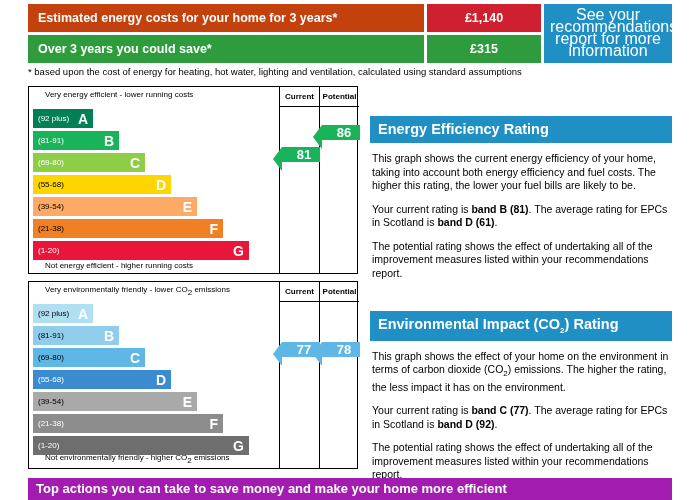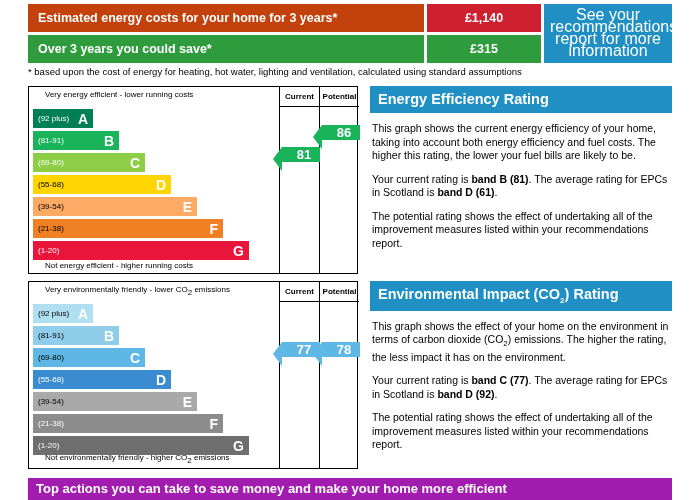--- a/index.html
+++ b/index.html
@@ -171,20 +171,21 @@
     position: absolute;
     left: 370px;
     width: 302px;
   }
   .info-title {
     background: #1f8fc4;
     color: #fff;
     font-size: 14.5px;
     font-weight: bold;
     padding: 5px 8px 6px 8px;
+    margin-top: 30px;
   }
   .info-body p {
     margin: 10px 0 0 2px;
     font-size: 10.5px;
     line-height: 13.5px;
   }
   .info-body p:first-child { margin-top: 9px; }
   .info-body b { font-weight: bold; }
 
   #eer-info { top: 86px; }

